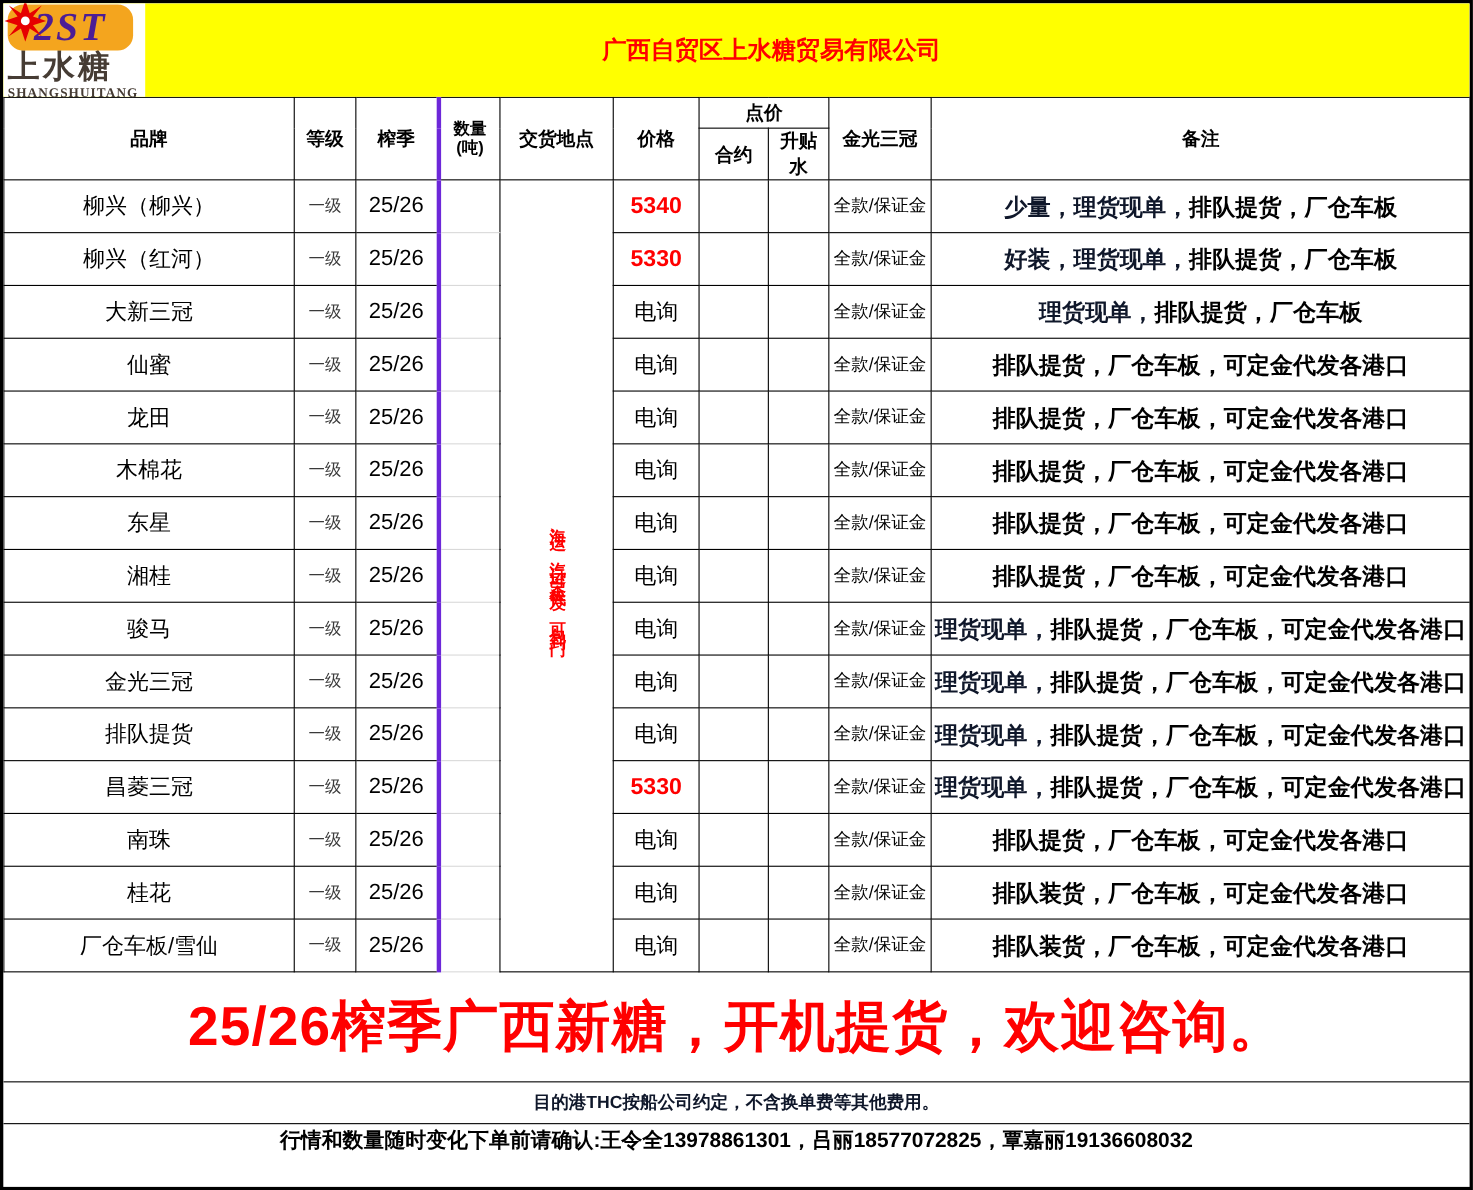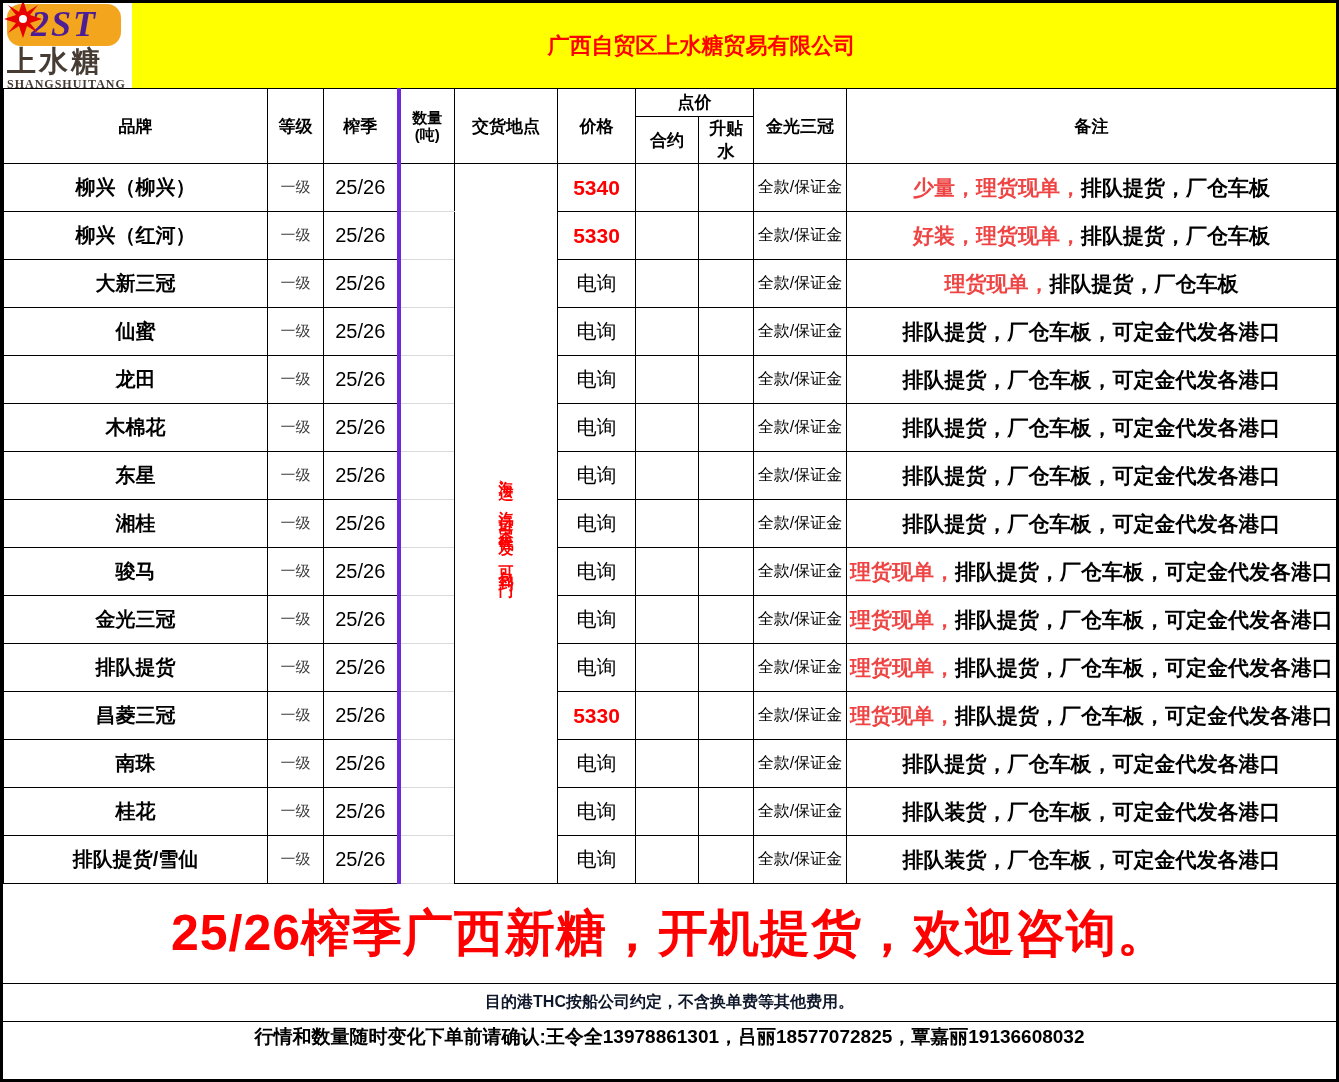--- a/index.html
+++ b/index.html
@@ -32,35 +32,35 @@
   table { border-collapse:collapse; table-layout:fixed; width:1333px; }
   th, td {
     border:1px solid #000; text-align:center; vertical-align:middle;
     overflow:hidden; padding:0 2px;
   }
   thead th { font-weight:bold; font-size:17px; }
   thead tr.h1 { height:28px; }
   thead tr.h2 { height:29px; }
   th.qty-h { white-space:pre-line; font-size:15px; line-height:17px; }
   tbody tr { height:48px; }
-  td.brand { font-weight:bold; font-size:20px; }
+  td.brand { font-weight:normal; font-size:20px; }
   td.grade { font-size:15px; color:#3a3a3a; }
   td.season { font-weight:normal; font-size:20px; }
   td.qty, th.qty-h { border-left:4px solid #6d28d9; }
   tbody td.qty { border-top-color:#d9d9d9; border-bottom-color:#d9d9d9; }
   td.delivery { border-bottom:1px solid #000; }
   .vtext {
     display:inline-block; writing-mode:vertical-rl; text-orientation:upright;
     color:#FF0000; font-weight:bold; font-size:15px; letter-spacing:5px; line-height:20px;
   }
   td.price { font-size:20px; }
   td.price.red-price { color:#FF0000; font-weight:bold; font-size:21px; }
   td.payment { font-size:16px; padding:0; }
   td.remark { font-weight:bold; font-size:21px; }
-  td.remark .r { color:#ef4444; }
+  td.remark .r { color:#0f172a; }
   
   .announce {
     height:100px; border-bottom:1px solid #000;
     display:flex; align-items:center; justify-content:center;
     color:#FF0000; font-weight:bold; font-size:50px; letter-spacing:1px;
   }
   .thc {
     height:38px; border-bottom:1px solid #000;
     display:flex; align-items:center; justify-content:center;
     color:#0f172a; font-weight:bold; font-size:16px;
@@ -339,21 +339,21 @@
     <td class="price">电询</td>
     <td class="contract"></td>
     <td class="premium"></td>
     <td class="payment">全款/保证金</td>
     <td class="remark">
       <span class="r"></span><span>排队装货，厂仓车板，可定金代发各港口</span>
     </td>
   </tr>
 
   <tr>
-    <td class="brand">排队提货/雪仙</td>
+    <td class="brand">厂仓车板/雪仙</td>
     <td class="grade">一级</td>
     <td class="season">25/26</td>
     <td class="qty"></td>
 
     <td class="price">电询</td>
     <td class="contract"></td>
     <td class="premium"></td>
     <td class="payment">全款/保证金</td>
     <td class="remark">
       <span class="r"></span><span>排队装货，厂仓车板，可定金代发各港口</span>

